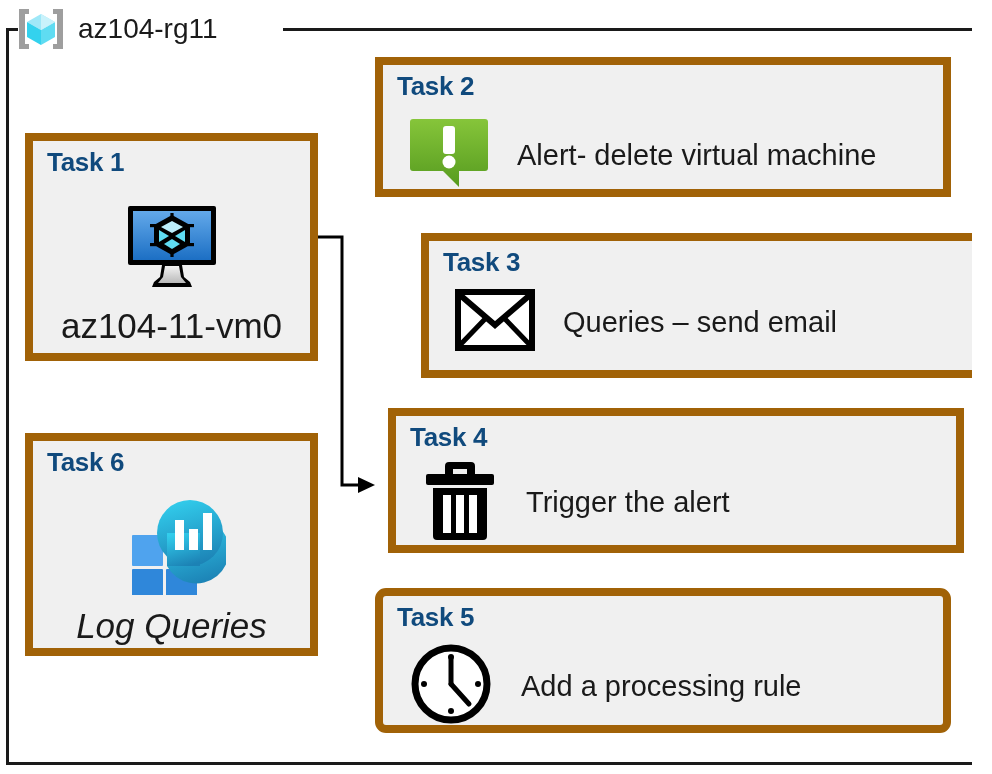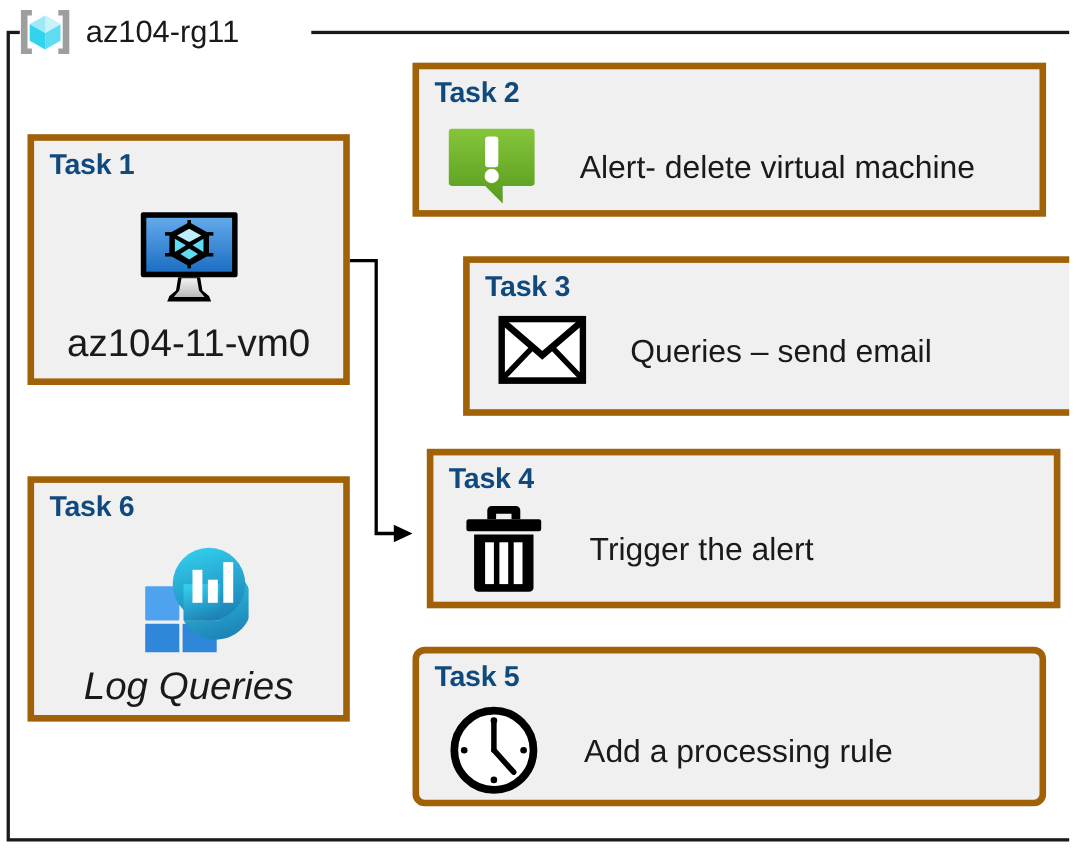--- a/index.html
+++ b/index.html
@@ -60,21 +60,21 @@
     width: 54px;
     height: 46px;
     position: relative;
     flex: 0 0 auto;
   }
 
   
   .card {
     position: absolute;
     background: #f0f0f0;
-    border: 6px solid #a16207;
+    border: 8px solid #a16207;
     box-sizing: border-box;
   }
   .card-title {
     position: absolute;
     left: 14px;
     top: 6px;
     font-size: 26px;
     font-weight: bold;
     color: #104a7d;
     font-family: "Liberation Sans", sans-serif;
@@ -98,21 +98,21 @@
     font-family: "Liberation Sans", sans-serif;
     white-space: nowrap;
   }
 
   
   .card-wide .row {
     position: absolute;
     left: 26px;
     display: flex;
     align-items: center;
-    gap: 40px;
+    gap: 28px;
   }
   .card-wide .card-caption {
     font-size: 29px;
     color: #1a1a1a;
     font-family: "Liberation Sans", sans-serif;
     white-space: nowrap;
   }
 
   
   .connector {
@@ -146,21 +146,21 @@
       </svg>
     </span>
     <span class="rg-label-text">az104-rg11</span>
   </div>
 
   <svg class="connector">
     <path d="M 200 237 L 342 237 L 342 485 L 360 485" stroke="#000000" stroke-width="3" fill="none"></path>
     <polygon points="358,477 375,485 358,493" fill="#000000"></polygon>
   </svg>
 
-  <div class="card card-tall" style="left:25px; top:122px; width:293px; height:228px;">
+  <div class="card card-tall" style="left:25px; top:133px; width:293px; height:228px;">
     <div class="card-title">Task 1</div>
     <div class="card-icon" style="top:62px;">
       <span>
         <svg width="96" height="88" viewBox="0 0 96 88">
           <defs>
             <linearGradient id="vmScreen" x1="0" y1="0" x2="0" y2="1">
               <stop offset="0%" stop-color="#63a9ea"></stop>
               <stop offset="100%" stop-color="#1c6fc4"></stop>
             </linearGradient>
             <linearGradient id="vmStand" x1="0" y1="0" x2="0" y2="1">

